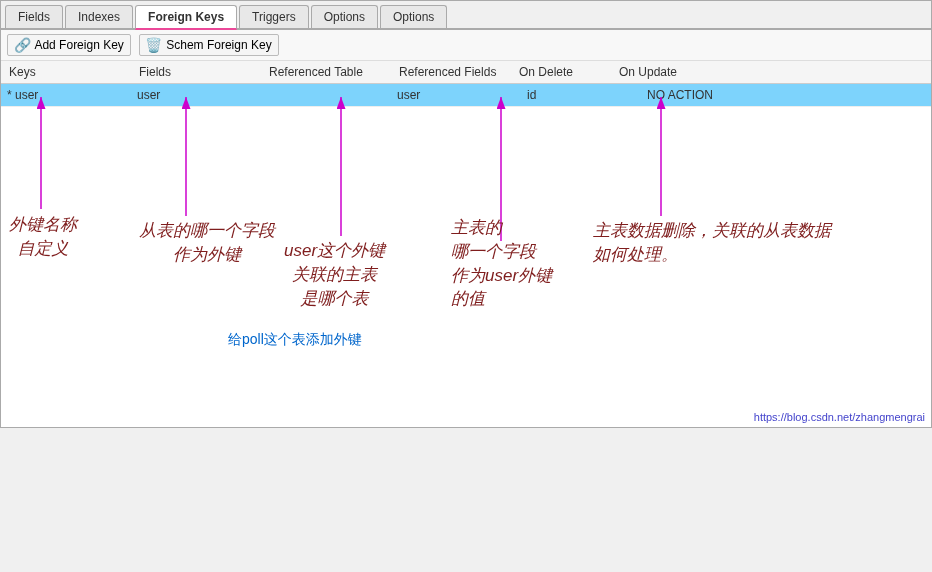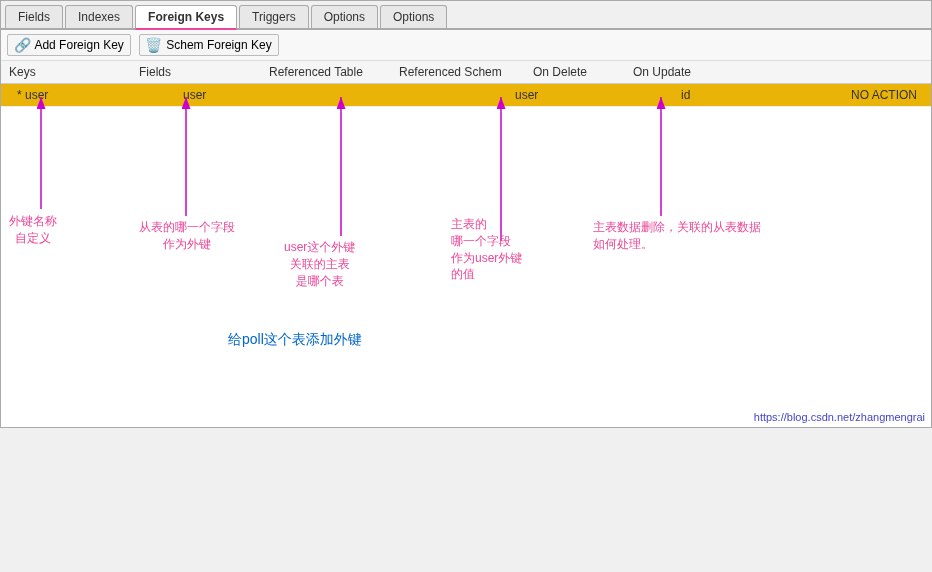--- a/index.html
+++ b/index.html
@@ -99,52 +99,52 @@
       font-size: 12px;
       font-weight: normal;
       color: #333;
       padding: 2px 4px;
     }
 
     
     .table-row {
       display: flex;
       border-bottom: 1px solid #eee;
-      padding: 2px 12px;
-      background: #eab308;
-      gap: 36px;
+      padding: 2px 2px;
+      background: #7dd3fc;
     }
 
     .table-cell {
       font-size: 12px;
       color: #333;
       padding: 2px 4px;
     }
 
     .col-name    { width: 130px; min-width: 130px; }
     .col-fields  { width: 130px; min-width: 130px; }
     .col-refschema { width: 130px; min-width: 130px; }
     .col-reftable  { width: 130px; min-width: 130px; }
     .col-reffields { width: 120px; min-width: 120px; }
-    .col-ondelete  { width: 100px; min-width: 100px; margin-left: 14px; }
+    .col-ondelete  { width: 100px; min-width: 100px; }
     .col-onupdate  { width: 100px; min-width: 100px; }
 
     
     .annotations {
       position: absolute;
       top: 0; left: 0;
       width: 100%; height: 100%;
       pointer-events: none;
     }
 
     .arrow-label {
       position: absolute;
-      color: #ec4899;
-      font-size: 12px;
+      color: #7f1d1d;
+      font-size: 17px;
       line-height: 1.4;
+      font-style: italic;
     }
 
     
     .arrows-svg {
       position: absolute;
       top: 0; left: 0;
       width: 100%;
       height: 100%;
       pointer-events: none;
     }
@@ -189,21 +189,21 @@
       <span>Schem Foreign Key</span>
     </button>
   </div>
 
   <div class="content-area">
 
     <div class="table-header">
       <div class="col-header col-name">Keys</div>
       <div class="col-header col-fields">Fields</div>
       <div class="col-header col-reftable">Referenced Table</div>
-      <div class="col-header col-reffields">Referenced Schem</div>
+      <div class="col-header col-reffields">Referenced Fields</div>
       <div class="col-header col-ondelete">On Delete</div>
       <div class="col-header col-onupdate">On Update</div>
     </div>
 
     <div class="table-row">
       <div class="table-cell col-name">* user</div>
       <div class="table-cell col-fields">user</div>
       <div class="table-cell col-refschema"></div>
       <div class="table-cell col-reftable">user</div>
       <div class="table-cell col-reffields">id</div>

